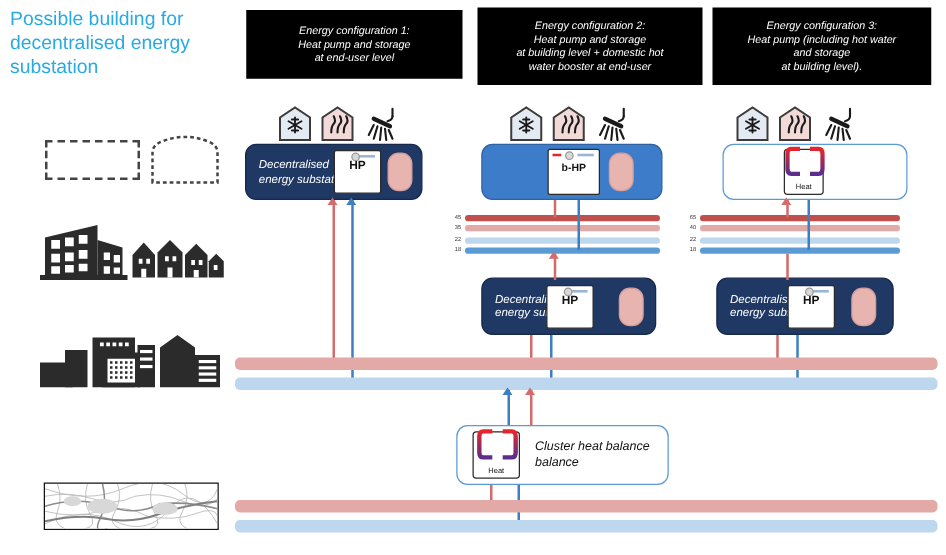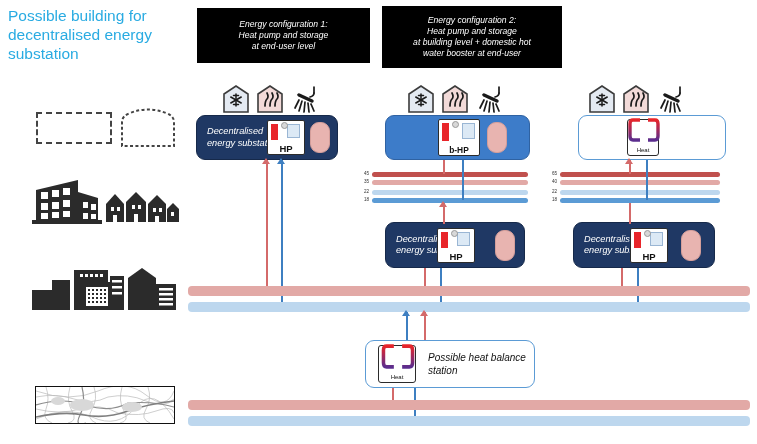--- a/index.html
+++ b/index.html
@@ -79,21 +79,21 @@
   .hp-glyph .bar-blue {
     position: absolute; right: 4px; top: 3px; bottom: 6px; width: 13px;
     background: #DCE9F5; border: 1px solid #9ab6d4;
   }
   .hp-glyph .knob {
     position: absolute; left: 13px; top: 1px; width: 7px; height: 7px;
     border-radius: 50%; background: #d8d8d8; border: 1px solid #999;
   }
   .hp-glyph .hp-text {
     font-size: 9.5px; font-weight: 700; color: #111; line-height: 10px;
-    padding-bottom: 0;
+    padding-bottom: 16px;
   }
   .hp-glyph.small .hp-text { font-size: 8.4px; }
 
   
   .tank {
     position: absolute; background: #E8B4B0; border-radius: 9px;
     border: 1px solid #d49e9a; z-index: 2;
   }
 
   
@@ -279,20 +279,24 @@
     </svg>
   </div>
 
   <div class="cfg-header" id="cfg1">Energy configuration 1:
 Heat pump and storage
 at end-user level</div>
   <div class="cfg-header" id="cfg2">Energy configuration 2:
 Heat pump and storage
 at building level + domestic hot
 water booster at end-user</div>
+  <div class="cfg-header" id="cfg3">Energy configuration 3:
+Heat pump (including  hot water
+and storage
+at building level).</div>
 
   <div class="svc-row" id="svc1">
     <span>
       <svg width="28" height="30" viewBox="0 0 28 30">
         <path d="M2 28 L2 10 L14 2 L26 10 L26 28 Z" fill="#E4EAF2" stroke="#3b3b3b" stroke-width="1.6"></path>
         <g stroke="#1a1a1a" stroke-width="1.5" stroke-linecap="round">
           <line x1="14" y1="10" x2="14" y2="22"></line>
             <line x1="8.8" y1="13" x2="19.2" y2="19"></line>
           <line x1="8.8" y1="19" x2="19.2" y2="13"></line>
           <line x1="11.5" y1="11.6" x2="16.5" y2="11.6"></line>
@@ -519,21 +523,21 @@
 
   <div class="pipe pipe-hot-light" style="left:188px; top:286px; width:562px; height:10px;"></div>
   <div class="pipe pipe-cold-light" style="left:188px; top:302px; width:562px; height:10px;"></div>
 
   <div class="vline vblue" style="left:406px; top:312px; height:30px;"></div>
   <div class="vline vred" style="left:424px; top:312px; height:30px;"></div>
   <div class="arrow-up" style="left:402px; top:310px; border-left:4px solid transparent; border-right:4px solid transparent; border-bottom:6px solid #3E7FC1;"></div>
   <div class="arrow-up" style="left:420px; top:310px; border-left:4px solid transparent; border-right:4px solid transparent; border-bottom:6px solid #D46A6A;"></div>
 
   <div id="cluster">
-    <div class="cl-text">Possible heat balance station</div>
+    <div class="cl-text">Cluster heat balance balance</div>
   </div>
   <div class="hx-glyph" style="left:378px; top:345px; width:38px; height:38px;">
     <div class="hx-art">
       <svg width="38" height="27" viewBox="0 0 32 26">
         <defs>
           <linearGradient id="hxg2" x1="0" y1="0" x2="0" y2="1">
             <stop offset="0%" stop-color="#E8252A"></stop>
               <stop offset="100%" stop-color="#5B2D8E"></stop>
           </linearGradient>
         </defs>

